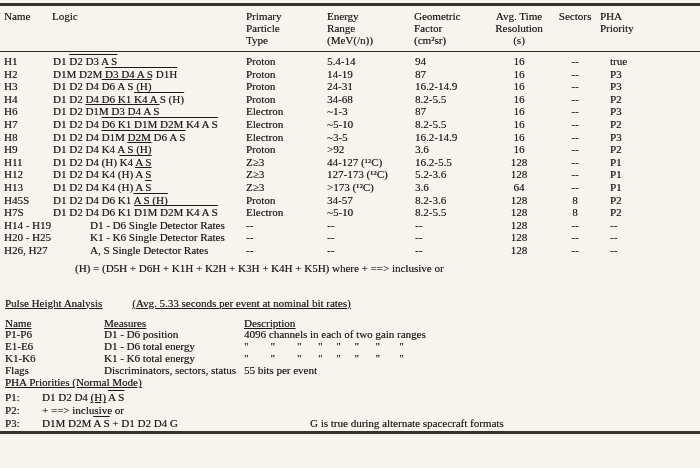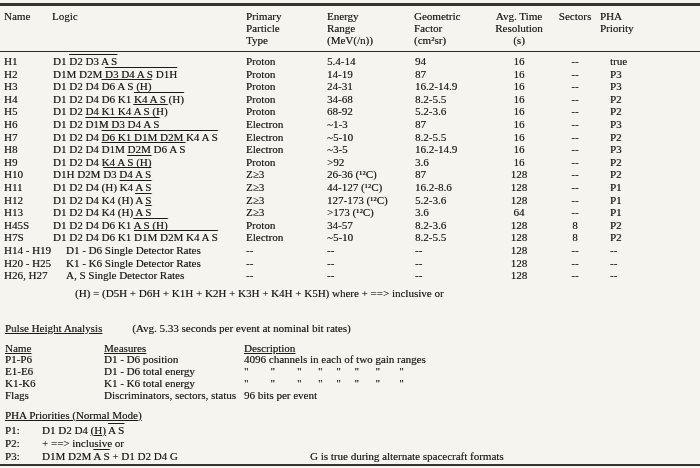--- a/index.html
+++ b/index.html
@@ -21,45 +21,45 @@
     font-weight:normal; text-align:left; vertical-align:top;
     padding:0; line-height:12.6px; white-space:nowrap; overflow:visible;
   }
   thead th { white-space:pre-line; padding-top:3px; padding-bottom:5px; line-height:12px; }
   thead tr { border-bottom:1.8px solid #2f2c27; }
   tbody tr:first-child td { padding-top:3px; }
 
   .c-name    { padding-left:4px; }
   .c-logic   { padding-left:7px; }
   th.c-logic { padding-left:6px; }
-  .c-logic.indent { padding-left:20px; }
+  .c-logic.indent { padding-left:44px; }
   .c-geom    { padding-left:4px; }
   .c-time    { text-align:center; }
   .c-sect    { text-align:center; }
   .c-pha     { padding-left:11px; }
   th.c-pha   { padding-left:1px; }
   th.c-geom  { padding-left:3px; }
   th.c-time  { text-align:center; }
   th.c-sect  { text-align:center; padding-top:3px; }
 
   .ov { text-decoration:overline; }
   .un { text-decoration:underline; }
 
   .footnote { margin:5px 0 0 75px; }
 
-  .pha-title-row { margin:23px 0 0 5px; }
+  .pha-title-row { margin:23px 0 0 5px;text-decoration:underline; }
   .head-u { text-decoration:underline; }
   .pha-subtitle { margin-left:30px; }
 
   .pha-grid { margin:9px 0 0 5px; }
   .pha-row { display:grid; grid-template-columns:99px 140px 1fr; line-height:11.8px; }
   .pha-row > span { white-space:nowrap; }
   .pha-desc { white-space:pre !important; }
 
-  .prio { margin:7px 0 0 5px; }
+  .prio { margin:0 0 0 5px; }
   .prio-rows { margin-top:3px; }
   .prio-row { display:grid; grid-template-columns:37px 268px 1fr; line-height:13px; }
   .prio-row > span { white-space:nowrap; }
 </style>
 </head>
 <body>
 
 <div class="page">
   <div class="rule-top"></div>
 
@@ -130,30 +130,20 @@
           <td class="c-name">H4</td>
           <td class="c-logic"><span>D1 D2 D4 D6 K1 </span><span class="ov">K4 A S (H)</span></td>
           <td class="c-part">Proton</td>
           <td class="c-ener">34-68</td>
           <td class="c-geom">8.2-5.5</td>
           <td class="c-time">16</td>
           <td class="c-sect">--</td>
           <td class="c-pha">P2</td>
         </tr>
         <tr>
-          <td class="c-name">H5</td>
-          <td class="c-logic"><span>D1 D2 D4 K1 K4 </span><span class="ov">A S (H)</span></td>
-          <td class="c-part">Proton</td>
-          <td class="c-ener">68-92</td>
-          <td class="c-geom">5.2-3.6</td>
-          <td class="c-time">16</td>
-          <td class="c-sect">--</td>
-          <td class="c-pha">P2</td>
-        </tr>
-        <tr>
           <td class="c-name">H6</td>
           <td class="c-logic"><span>D1 D2 </span><span class="ov">D1M D3 D4 A S</span></td>
           <td class="c-part">Electron</td>
           <td class="c-ener">~1-3</td>
           <td class="c-geom">87</td>
           <td class="c-time">16</td>
           <td class="c-sect">--</td>
           <td class="c-pha">P3</td>
         </tr>
         <tr>
@@ -180,35 +170,25 @@
           <td class="c-name">H9</td>
           <td class="c-logic"><span>D1 D2 D4 K4 A </span><span class="ov">S (H)</span></td>
           <td class="c-part">Proton</td>
           <td class="c-ener">&gt;92</td>
           <td class="c-geom">3.6</td>
           <td class="c-time">16</td>
           <td class="c-sect">--</td>
           <td class="c-pha">P2</td>
         </tr>
         <tr>
-          <td class="c-name">H10</td>
-          <td class="c-logic"><span>D1H D2M </span><span class="ov">D3 D4 A S</span></td>
-          <td class="c-part">Z≥3</td>
-          <td class="c-ener">26-36 (¹²C)</td>
-          <td class="c-geom">87</td>
-          <td class="c-time">128</td>
-          <td class="c-sect">--</td>
-          <td class="c-pha">P2</td>
-        </tr>
-        <tr>
           <td class="c-name">H11</td>
           <td class="c-logic"><span>D1 D2 D4 (H) </span><span class="ov">K4 A S</span></td>
           <td class="c-part">Z≥3</td>
           <td class="c-ener">44-127 (¹²C)</td>
-          <td class="c-geom">16.2-8.6</td>
+          <td class="c-geom">16.2-5.5</td>
           <td class="c-time">128</td>
           <td class="c-sect">--</td>
           <td class="c-pha">P1</td>
         </tr>
         <tr>
           <td class="c-name">H12</td>
           <td class="c-logic"><span>D1 D2 D4 K4 (H) </span><span class="ov">A S</span></td>
           <td class="c-part">Z≥3</td>
           <td class="c-ener">127-173 (¹²C)</td>
           <td class="c-geom">5.2-3.6</td>
@@ -303,21 +283,21 @@
           <span class="pha-desc">"        "        "      "     "     "      "       "</span>
         </div>
         <div class="pha-row">
           <span>K1-K6</span>
           <span>K1 - K6 total energy</span>
           <span class="pha-desc">"        "        "      "     "     "      "       "</span>
         </div>
         <div class="pha-row">
           <span>Flags</span>
           <span>Discriminators, sectors, status</span>
-          <span class="pha-desc">96 bits per event</span>
+          <span class="pha-desc">55 bits per event</span>
         </div>
       </div>
   </div>
 
   <div class="prio">
     <div class="head-u" style="display:inline-block">PHA Priorities (Normal Mode)</div>
     <div class="prio-rows">
         <div class="prio-row">
           <span>P1:</span>
           <span><span>D1 D2 D4 </span><span class="un">(H)</span><span> </span><span class="ov">A S</span></span>

